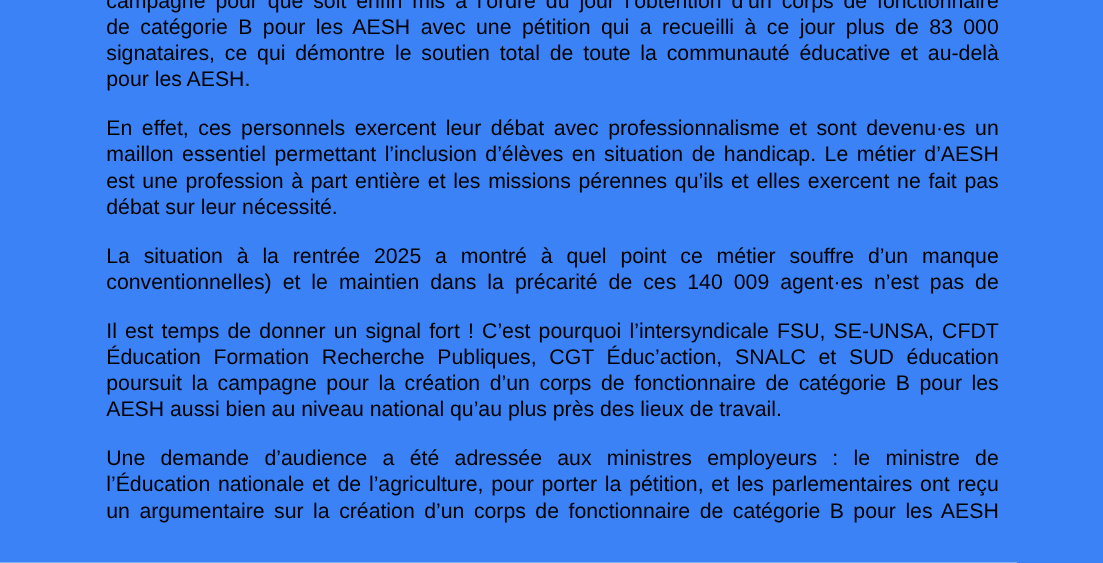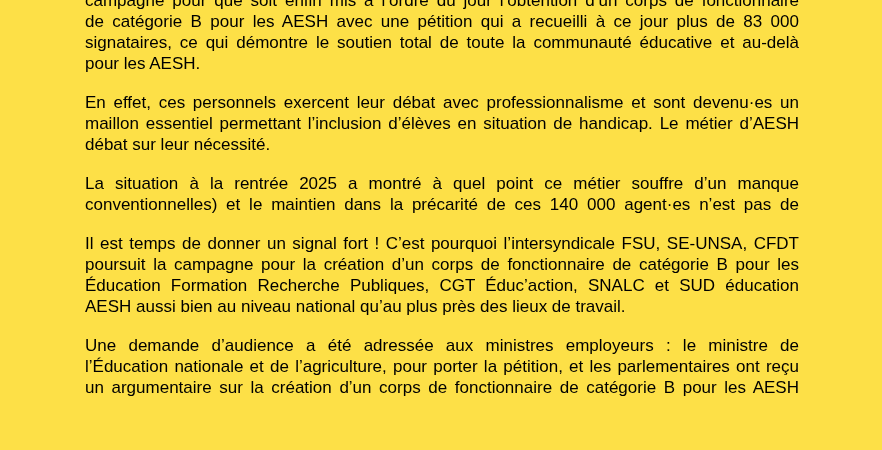--- a/index.html
+++ b/index.html
@@ -9,21 +9,21 @@
   body {
     width: 882px;
     height: 450px;
     overflow: hidden;
     background: #ffffff;
     position: relative;
   }
   .document-page {
     position: absolute;
     inset: 0;
-    background: #fde047;
+    background: #3b82f6;
   }
   .document-body {
     position: absolute;
     left: 85px;
     top: -10px;
     width: 714px;
     color: #000000;
     font-family: "Liberation Sans", sans-serif;
     font-size: 17px;
     line-height: 21px;
@@ -49,30 +49,31 @@
   <div class="document-body">
       <div class="paragraph">
         <div class="line">campagne pour que soit enfin mis à l’ordre du jour l’obtention d’un corps de fonctionnaire</div>
         <div class="line">de catégorie B pour les AESH avec une pétition qui a recueilli à ce jour plus de 83 000</div>
         <div class="line">signataires, ce qui démontre le soutien total de toute la communauté éducative et au-delà</div>
         <div class="line end">pour les AESH.</div>
       </div>
       <div class="paragraph">
         <div class="line">En effet, ces personnels exercent leur débat avec professionnalisme et sont devenu·es un</div>
         <div class="line">maillon essentiel permettant l’inclusion d’élèves en situation de handicap. Le métier d’AESH</div>
+        <div class="line">est une profession à part entière et les missions pérennes qu’ils et elles exercent ne fait pas</div>
         <div class="line end">débat sur leur nécessité.</div>
       </div>
       <div class="paragraph">
         <div class="line">La situation à la rentrée 2025 a montré à quel point ce métier souffre d’un manque</div>
-        <div class="line">conventionnelles) et le maintien dans la précarité de ces 140 000 agent·es n’est pas de</div>
+        <div class="line">conventionnelles) et le maintien dans la précarité de ces 140 009 agent·es n’est pas de</div>
       </div>
       <div class="paragraph">
         <div class="line">Il est temps de donner un signal fort ! C’est pourquoi l’intersyndicale FSU, SE-UNSA, CFDT</div>
+        <div class="line">Éducation Formation Recherche Publiques, CGT Éduc’action, SNALC et SUD éducation</div>
         <div class="line">poursuit la campagne pour la création d’un corps de fonctionnaire de catégorie B pour les</div>
-        <div class="line">Éducation Formation Recherche Publiques, CGT Éduc’action, SNALC et SUD éducation</div>
         <div class="line end">AESH aussi bien au niveau national qu’au plus près des lieux de travail.</div>
       </div>
       <div class="paragraph">
         <div class="line">Une demande d’audience a été adressée aux ministres employeurs : le ministre de</div>
         <div class="line">l’Éducation nationale et de l’agriculture, pour porter la pétition, et les parlementaires ont reçu</div>
         <div class="line">un argumentaire sur la création d’un corps de fonctionnaire de catégorie B pour les AESH</div>
       </div>
     </div>
 </div>
 

